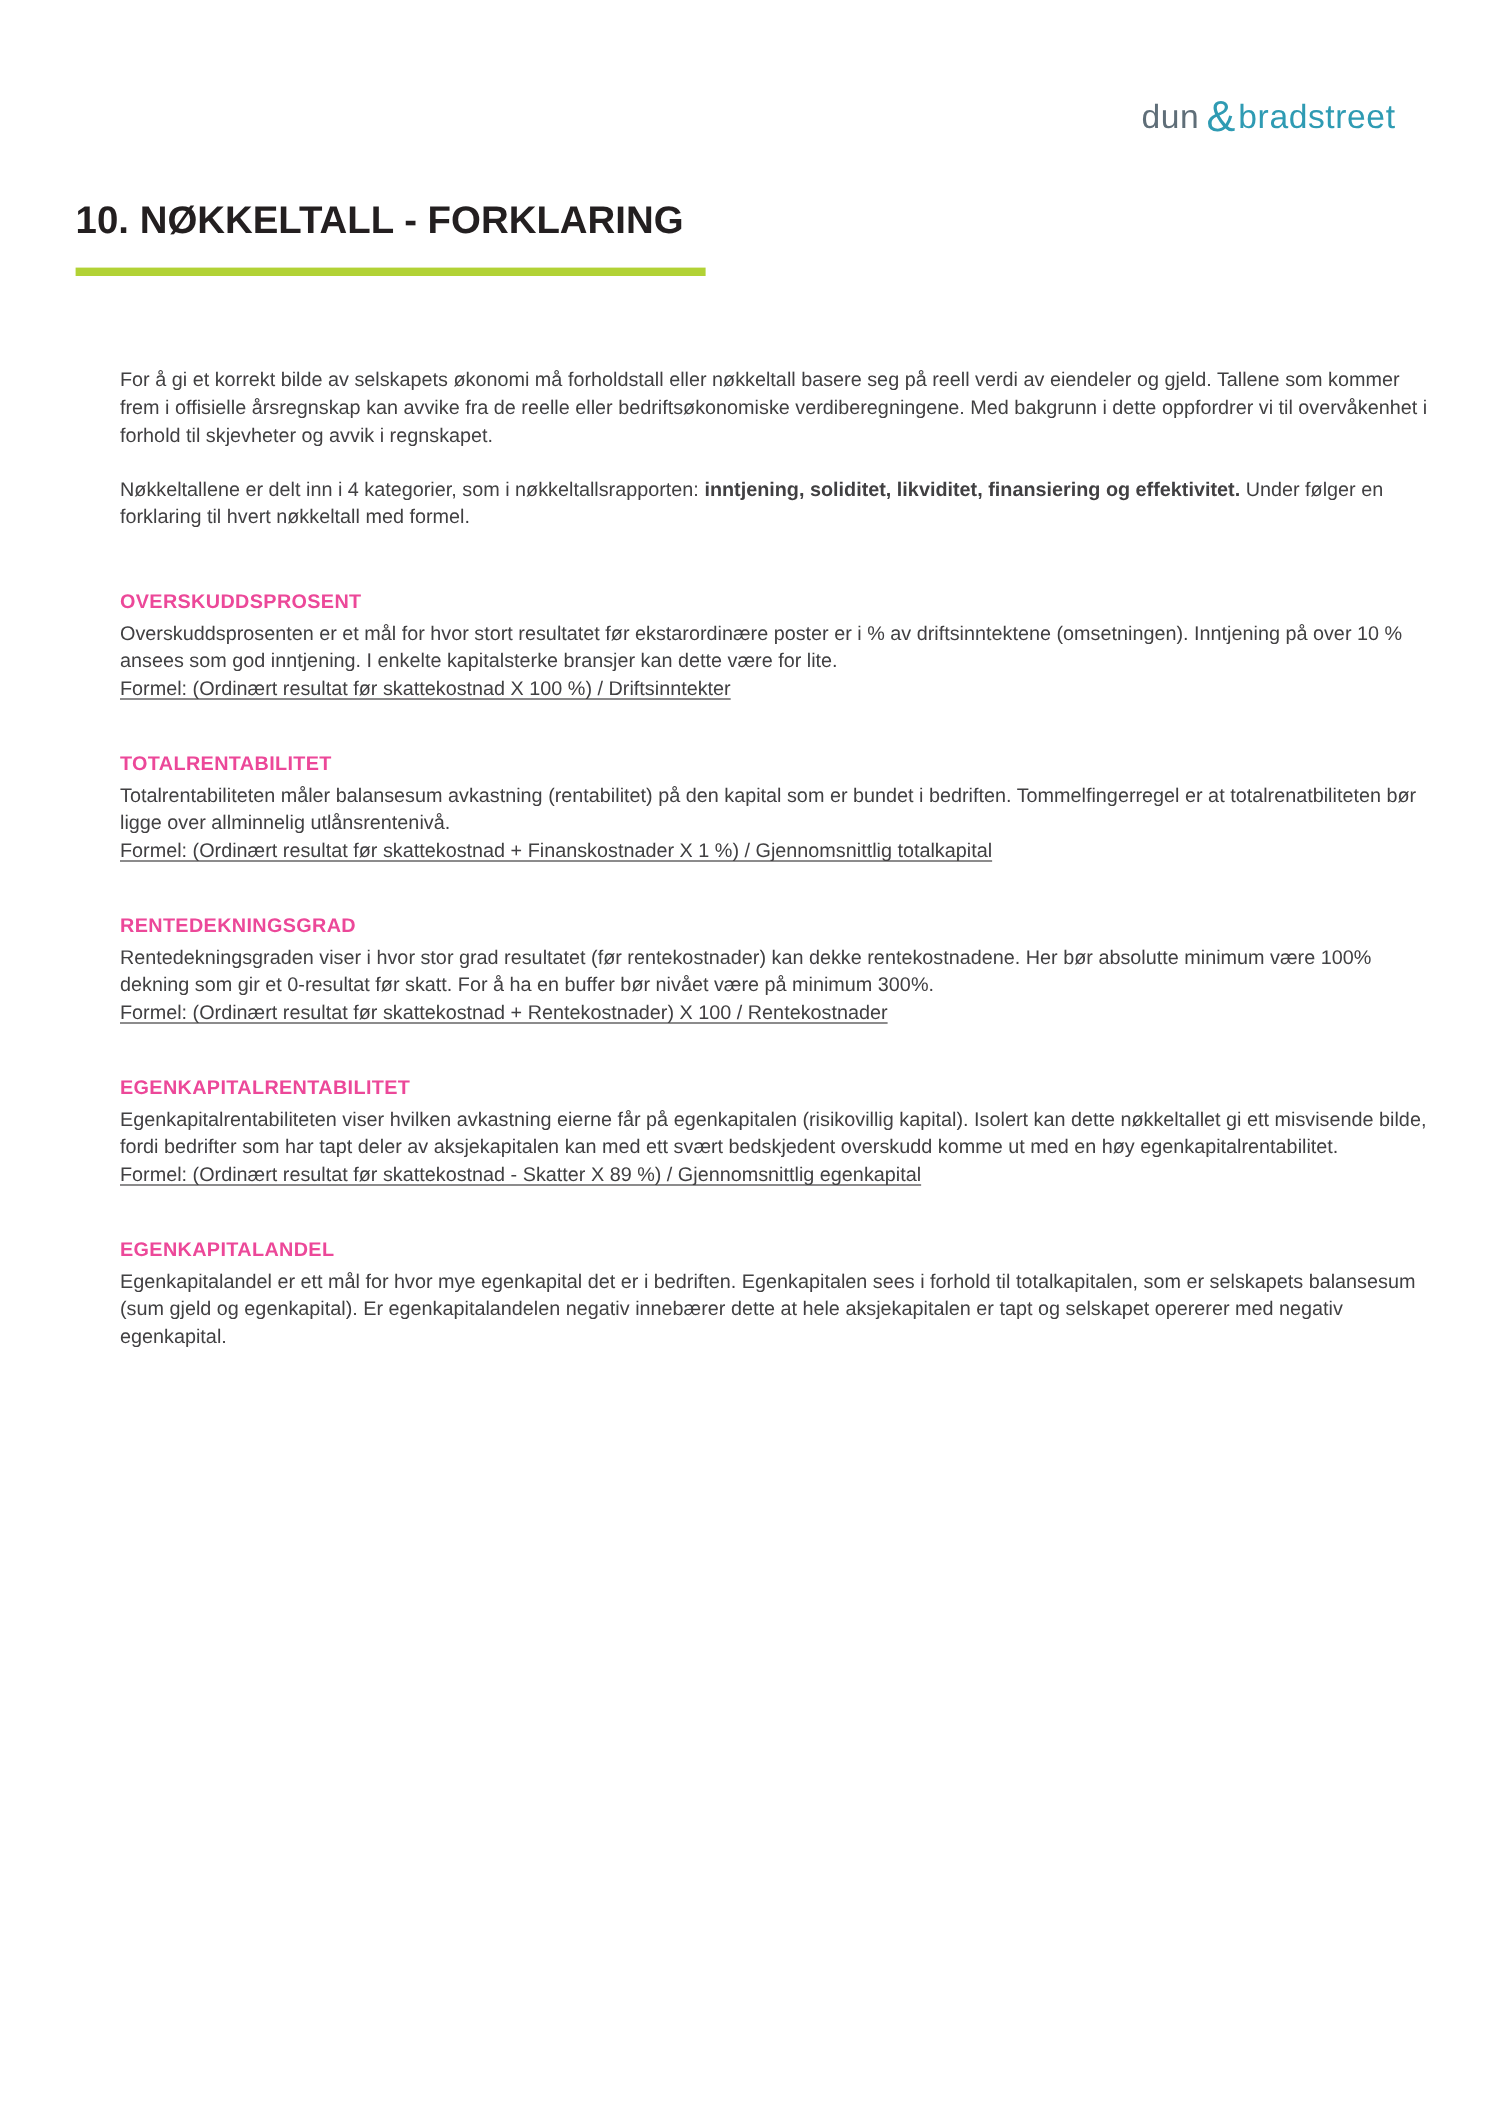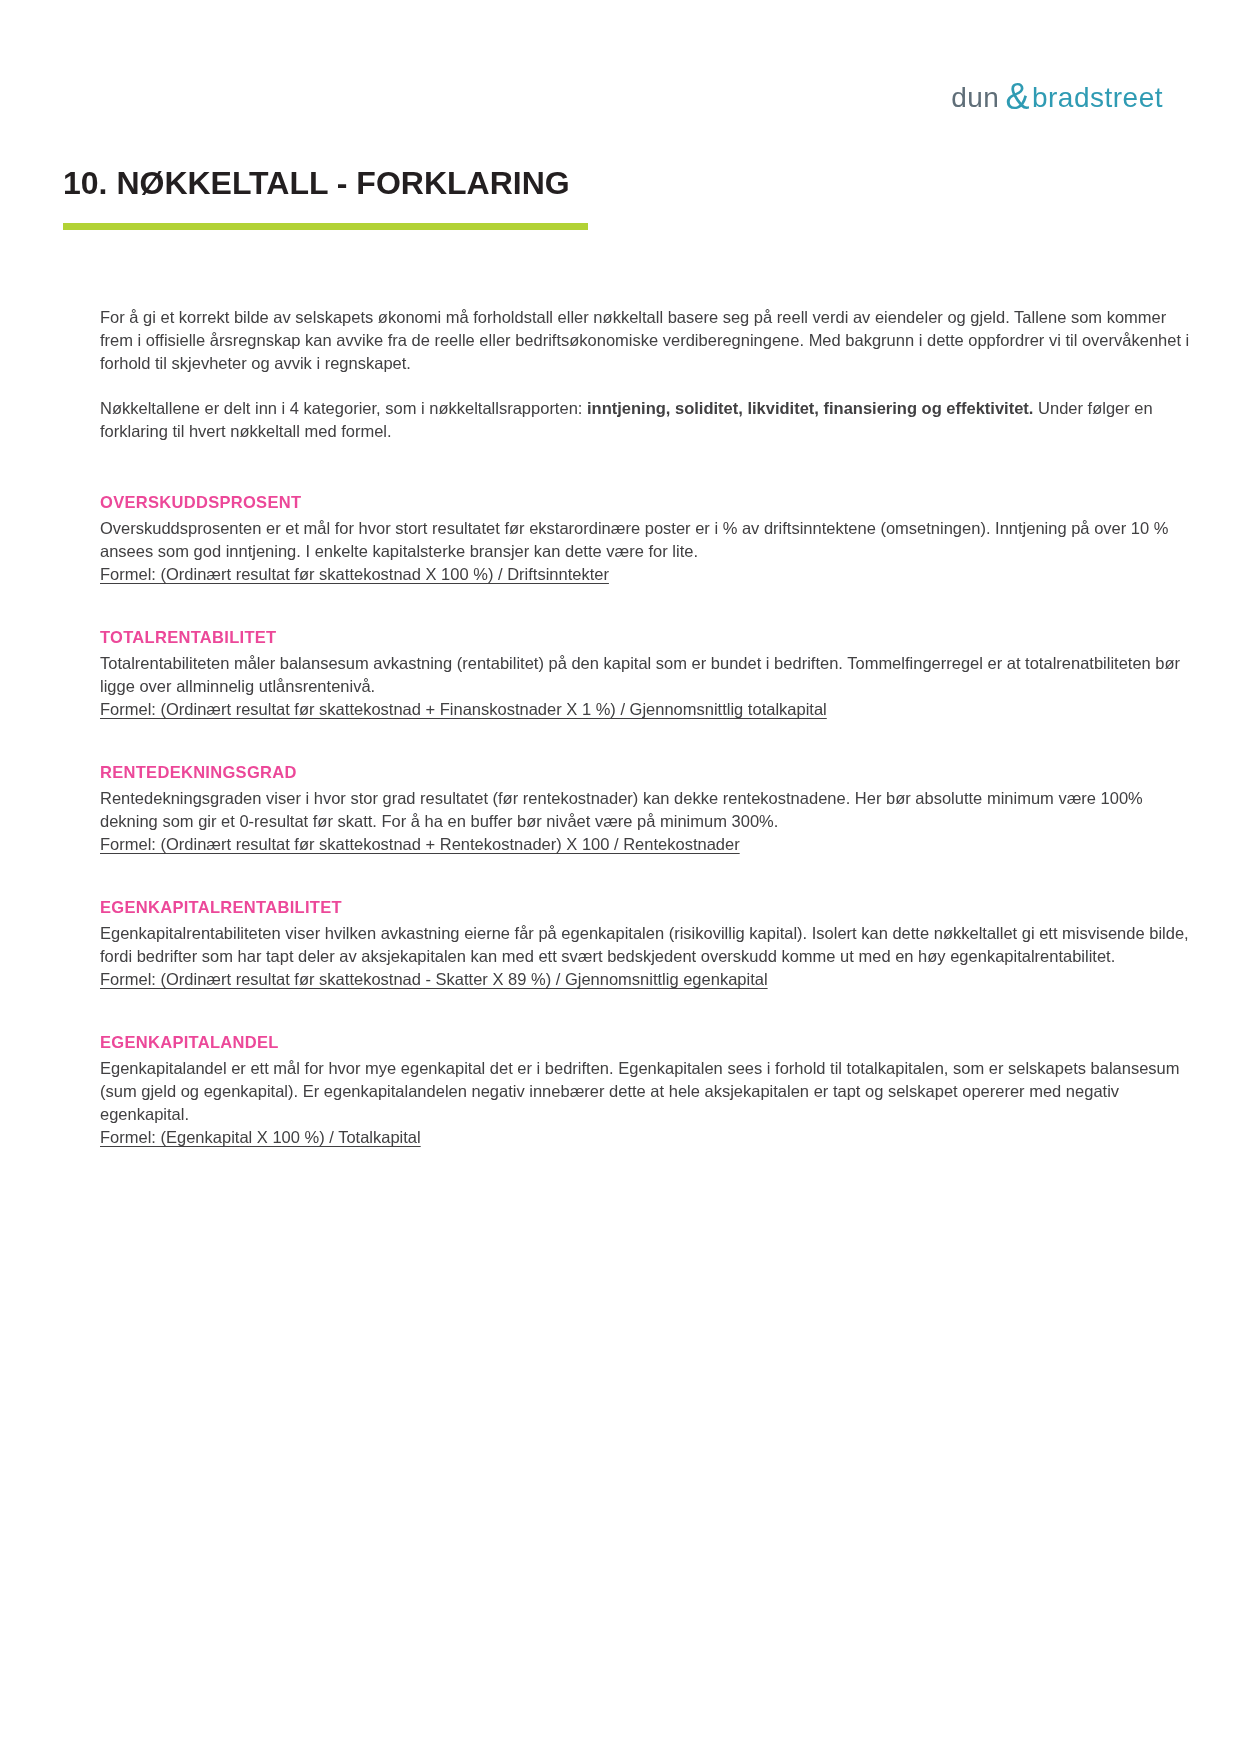--- a/index.html
+++ b/index.html
@@ -136,20 +136,19 @@
 
     <div class="section">
       <div class="section-heading">EGENKAPITALRENTABILITET</div>
       <div class="section-body">Egenkapitalrentabiliteten viser hvilken avkastning eierne får på egenkapitalen (risikovillig kapital). Isolert kan dette nøkkeltallet gi ett misvisende bilde, fordi bedrifter som har tapt deler av aksjekapitalen kan med ett svært bedskjedent overskudd komme ut med en høy egenkapitalrentabilitet.</div>
       <div class="section-formula">Formel: (Ordinært resultat før skattekostnad - Skatter X 89 %) / Gjennomsnittlig egenkapital</div>
     </div>
 
     <div class="section">
       <div class="section-heading">EGENKAPITALANDEL</div>
       <div class="section-body">Egenkapitalandel er ett mål for hvor mye egenkapital det er i bedriften. Egenkapitalen sees i forhold til totalkapitalen, som er selskapets balansesum (sum gjeld og egenkapital). Er egenkapitalandelen negativ innebærer dette at hele aksjekapitalen er tapt og selskapet opererer med negativ egenkapital.</div>
-      <div class="section-formula">Formel: (Egenkapital X 100 %) / Totalkapital</div>
     </div>
 
   </div>
 
   <div class="footer">10. Nøkkeltall - forklaring - Side 19</div>
 
 </div>
 
 </body></html>

